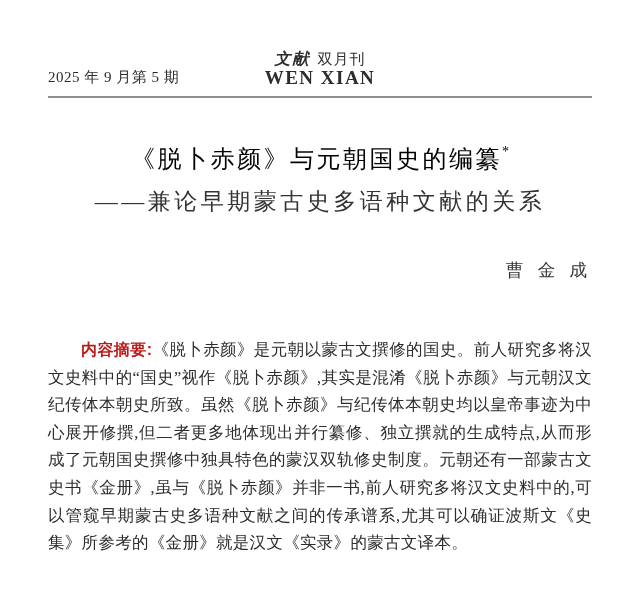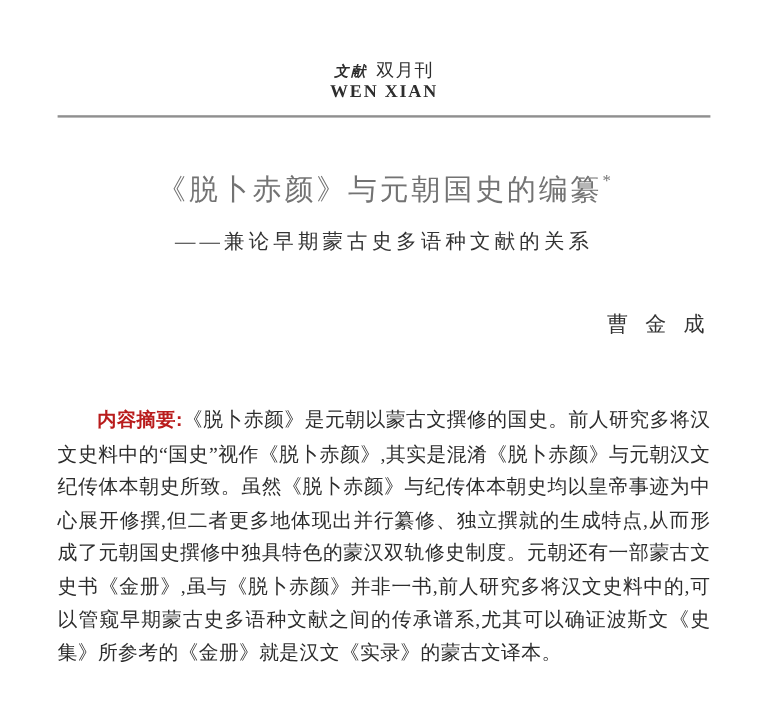--- a/index.html
+++ b/index.html
@@ -6,38 +6,38 @@
   .page {
     position:relative; width:643px; height:602px; margin:0 auto;
     background:#ffffff; overflow:hidden;
     color:#2d2d2d;
     font-family:"Liberation Serif","DejaVu Serif",serif;
   }
   .inner { position:absolute; left:48px; top:0; width:544px; }
 
   
   .masthead { margin-top:50px; height:18px; line-height:18px; text-align:center; font-size:15px; }
-  .masthead-cn { font-weight:bold; font-style:italic; letter-spacing:2px; font-size:12px; margin-right:7px; }
+  .masthead-cn { font-weight:bold; font-style:italic; letter-spacing:2px; font-size:16px; margin-right:7px; }
   .masthead-type { letter-spacing:1px; }
   .header-row { position:relative; height:19px; line-height:19px; font-size:15px; }
   .issue-cn { position:absolute; left:0; top:0; letter-spacing:0.5px; }
-  .masthead-en { position:absolute; left:0; right:0; top:0; text-align:center; font-weight:bold; letter-spacing:1.5px; font-size:15px; }
+  .masthead-en { position:absolute; left:0; right:0; top:0; text-align:center; font-weight:bold; letter-spacing:1.5px; font-size:19px; }
   .issue-en { position:absolute; right:0; top:0; }
   .rule { margin-top:9px; height:2px; background:#8f8f8f; }
 
   
   .title {
     margin:41px 0 0; text-align:center;
     font-size:24px; font-weight:normal; letter-spacing:2.5px;
-    line-height:30px; color:#737373;
+    line-height:30px; color:#000000;
   }
   .title sup { font-size:14px; position:relative; top:-2px; letter-spacing:0; }
   .subtitle {
     margin:15px 0 0; text-align:center;
-    font-size:17px; font-weight:normal; letter-spacing:3.5px;
+    font-size:23px; font-weight:normal; letter-spacing:3.5px;
     line-height:26px; color:#333333;
   }
   .author {
     margin-top:45px; text-align:right;
     font-size:17.5px; letter-spacing:5px; color:#333333; line-height:21px;
   }
 
   
   .abstract {
     margin:55px 0 0; font-size:16.5px; line-height:27.6px;
@@ -57,20 +57,21 @@
 <body>
 
 <div class="page">
   <div class="inner">
 
     <header>
       <div class="masthead">
         <span class="masthead-cn">文献</span><span class="masthead-type">双月刊</span>
       </div>
       <div class="header-row">
+        <span class="issue-cn">2025 年 9 月第 5 期</span>
         <span class="masthead-en">WEN XIAN</span>
       </div>
       <div class="rule"></div>
     </header>
 
     <main>
       <h1 class="title"><span>《脱卜赤颜》与元朝国史的编纂</span><sup>*</sup></h1>
 
       <h2 class="subtitle">——兼论早期蒙古史多语种文献的关系</h2>
 

